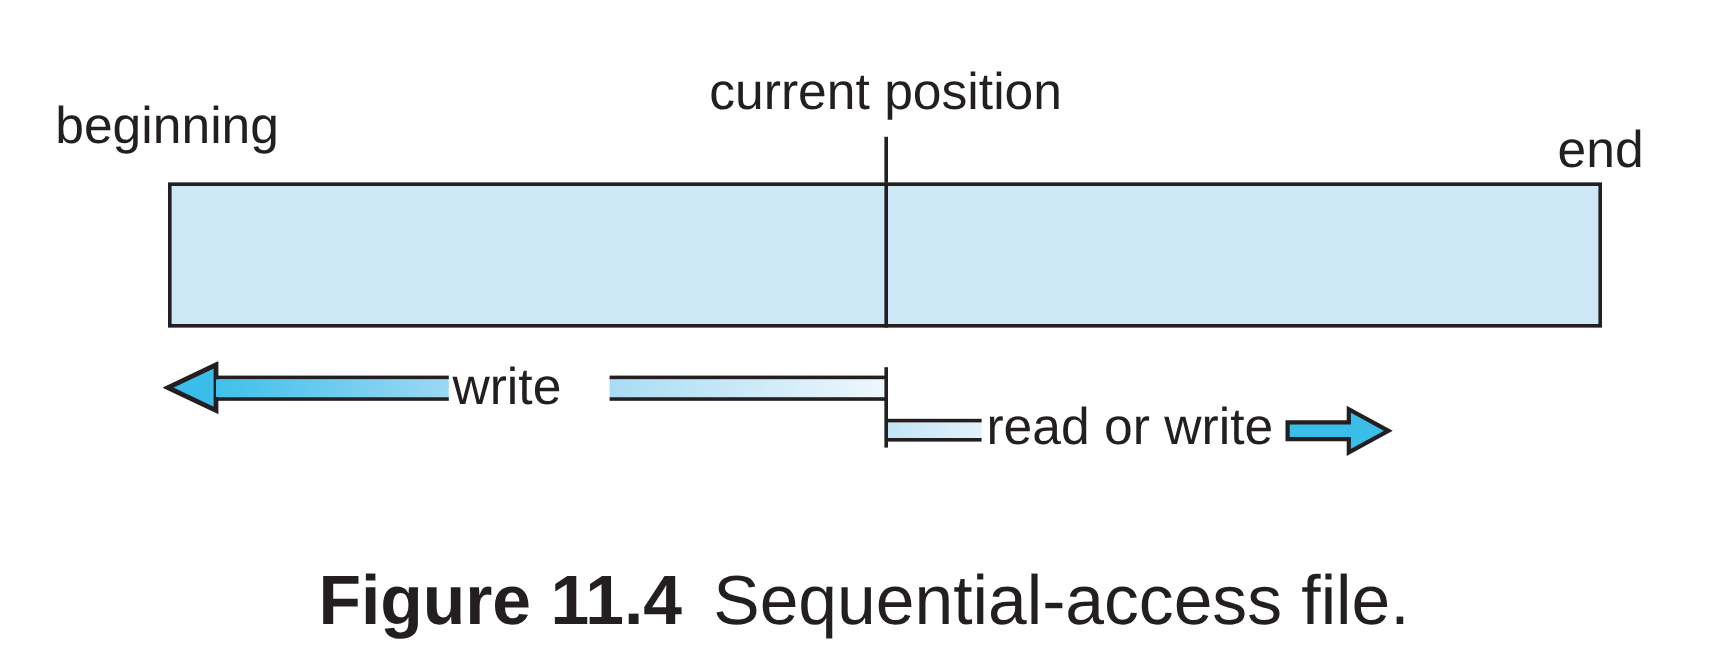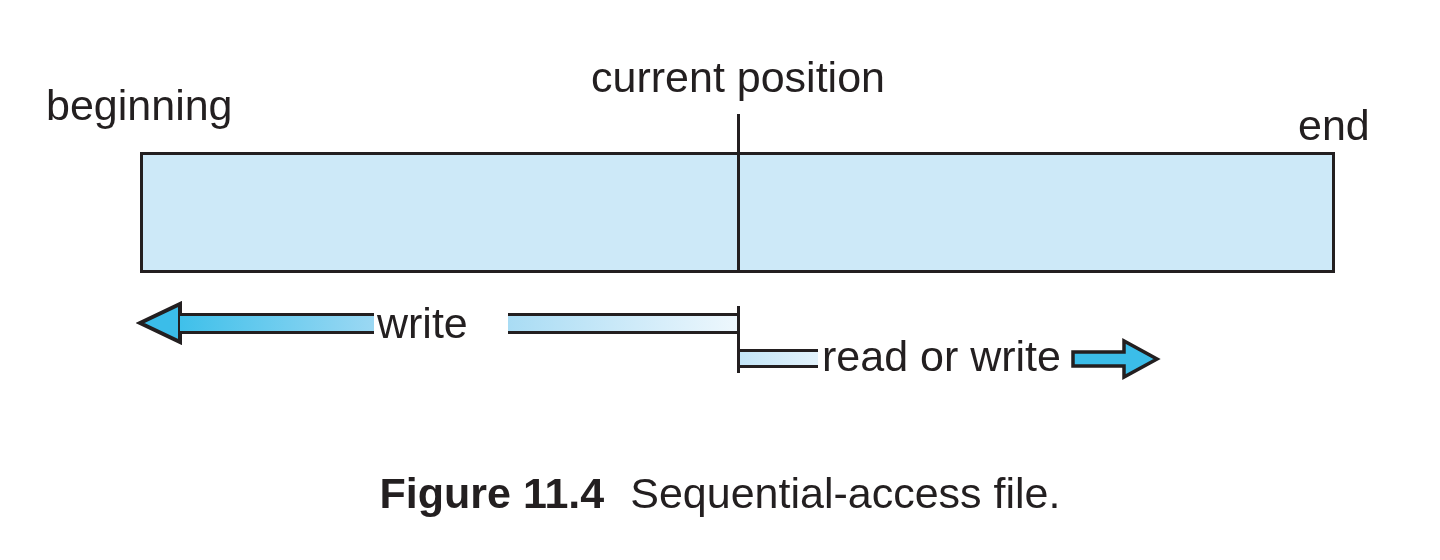--- a/index.html
+++ b/index.html
@@ -74,21 +74,21 @@
   .rw-arrow-svg    { left: 1070px; top: 337px; }
 
   .label-rewind { left: 377px; top: 302px; }
   .label-rw     { left: 822px; top: 335px; }
 
   .caption {
     position: absolute;
     left: 0; right: 0;
     top: 472px;
     text-align: center;
-    font-size: 43px;
+    font-size: 58px;
     line-height: 1;
     white-space: nowrap;
     color: var(--c-ink, #231f20);
   }
   .caption .cap-num { font-weight: bold; }
   .caption .cap-text { margin-left: 26px; }
 </style>
 </head>
 <body>
 

